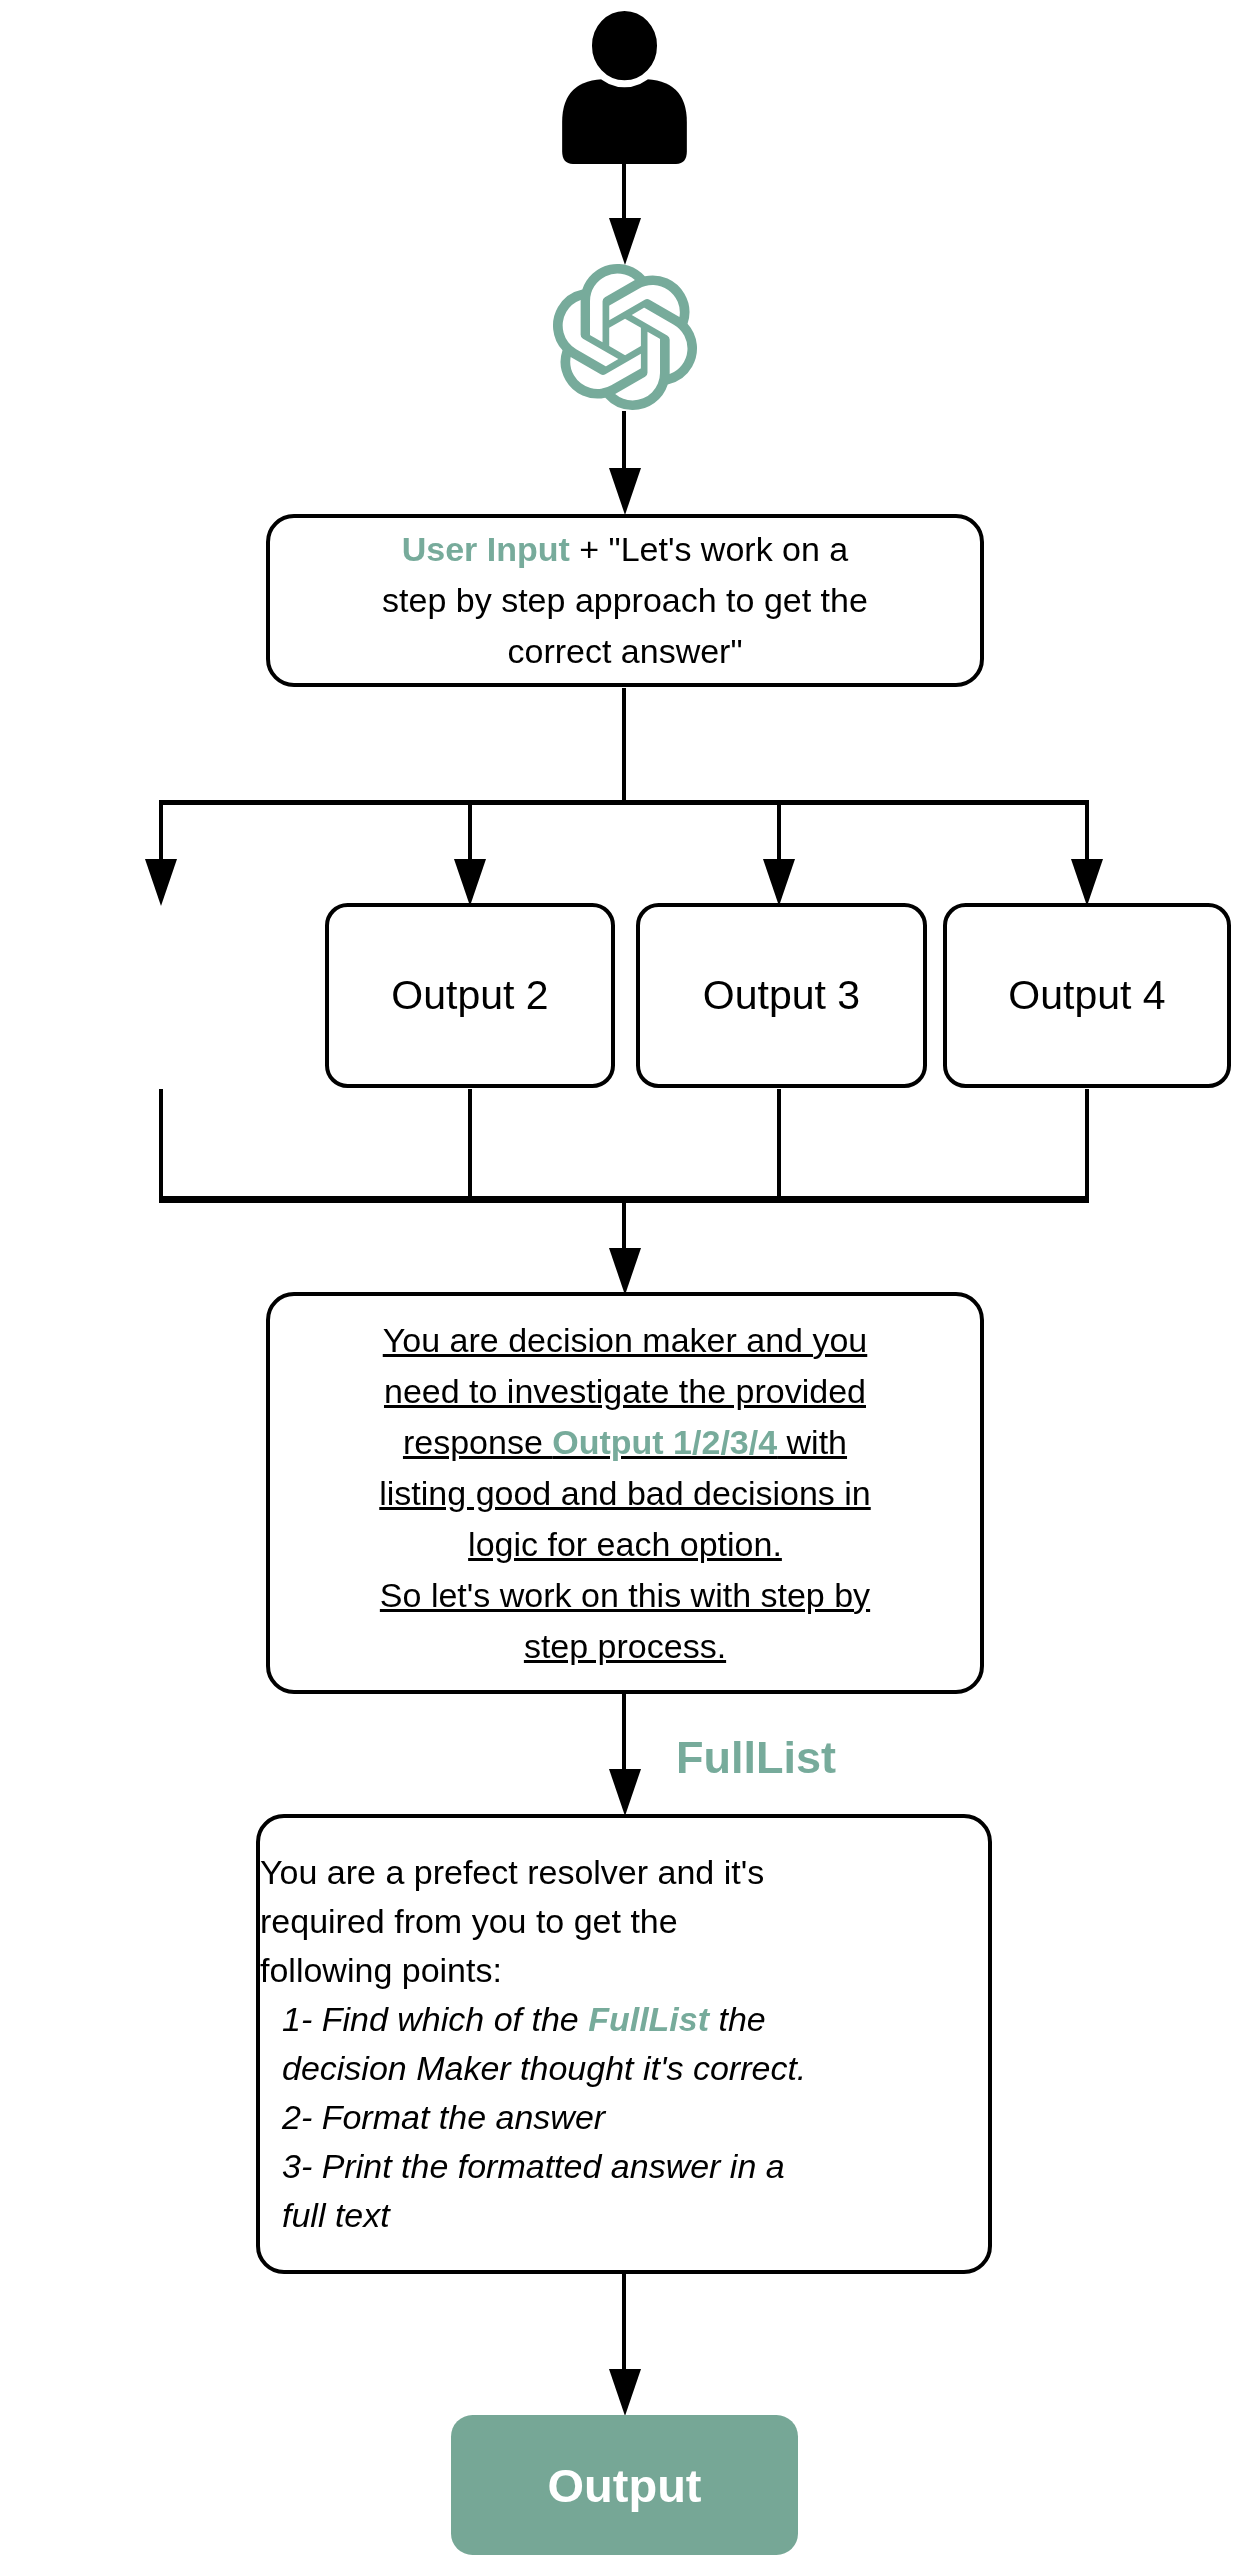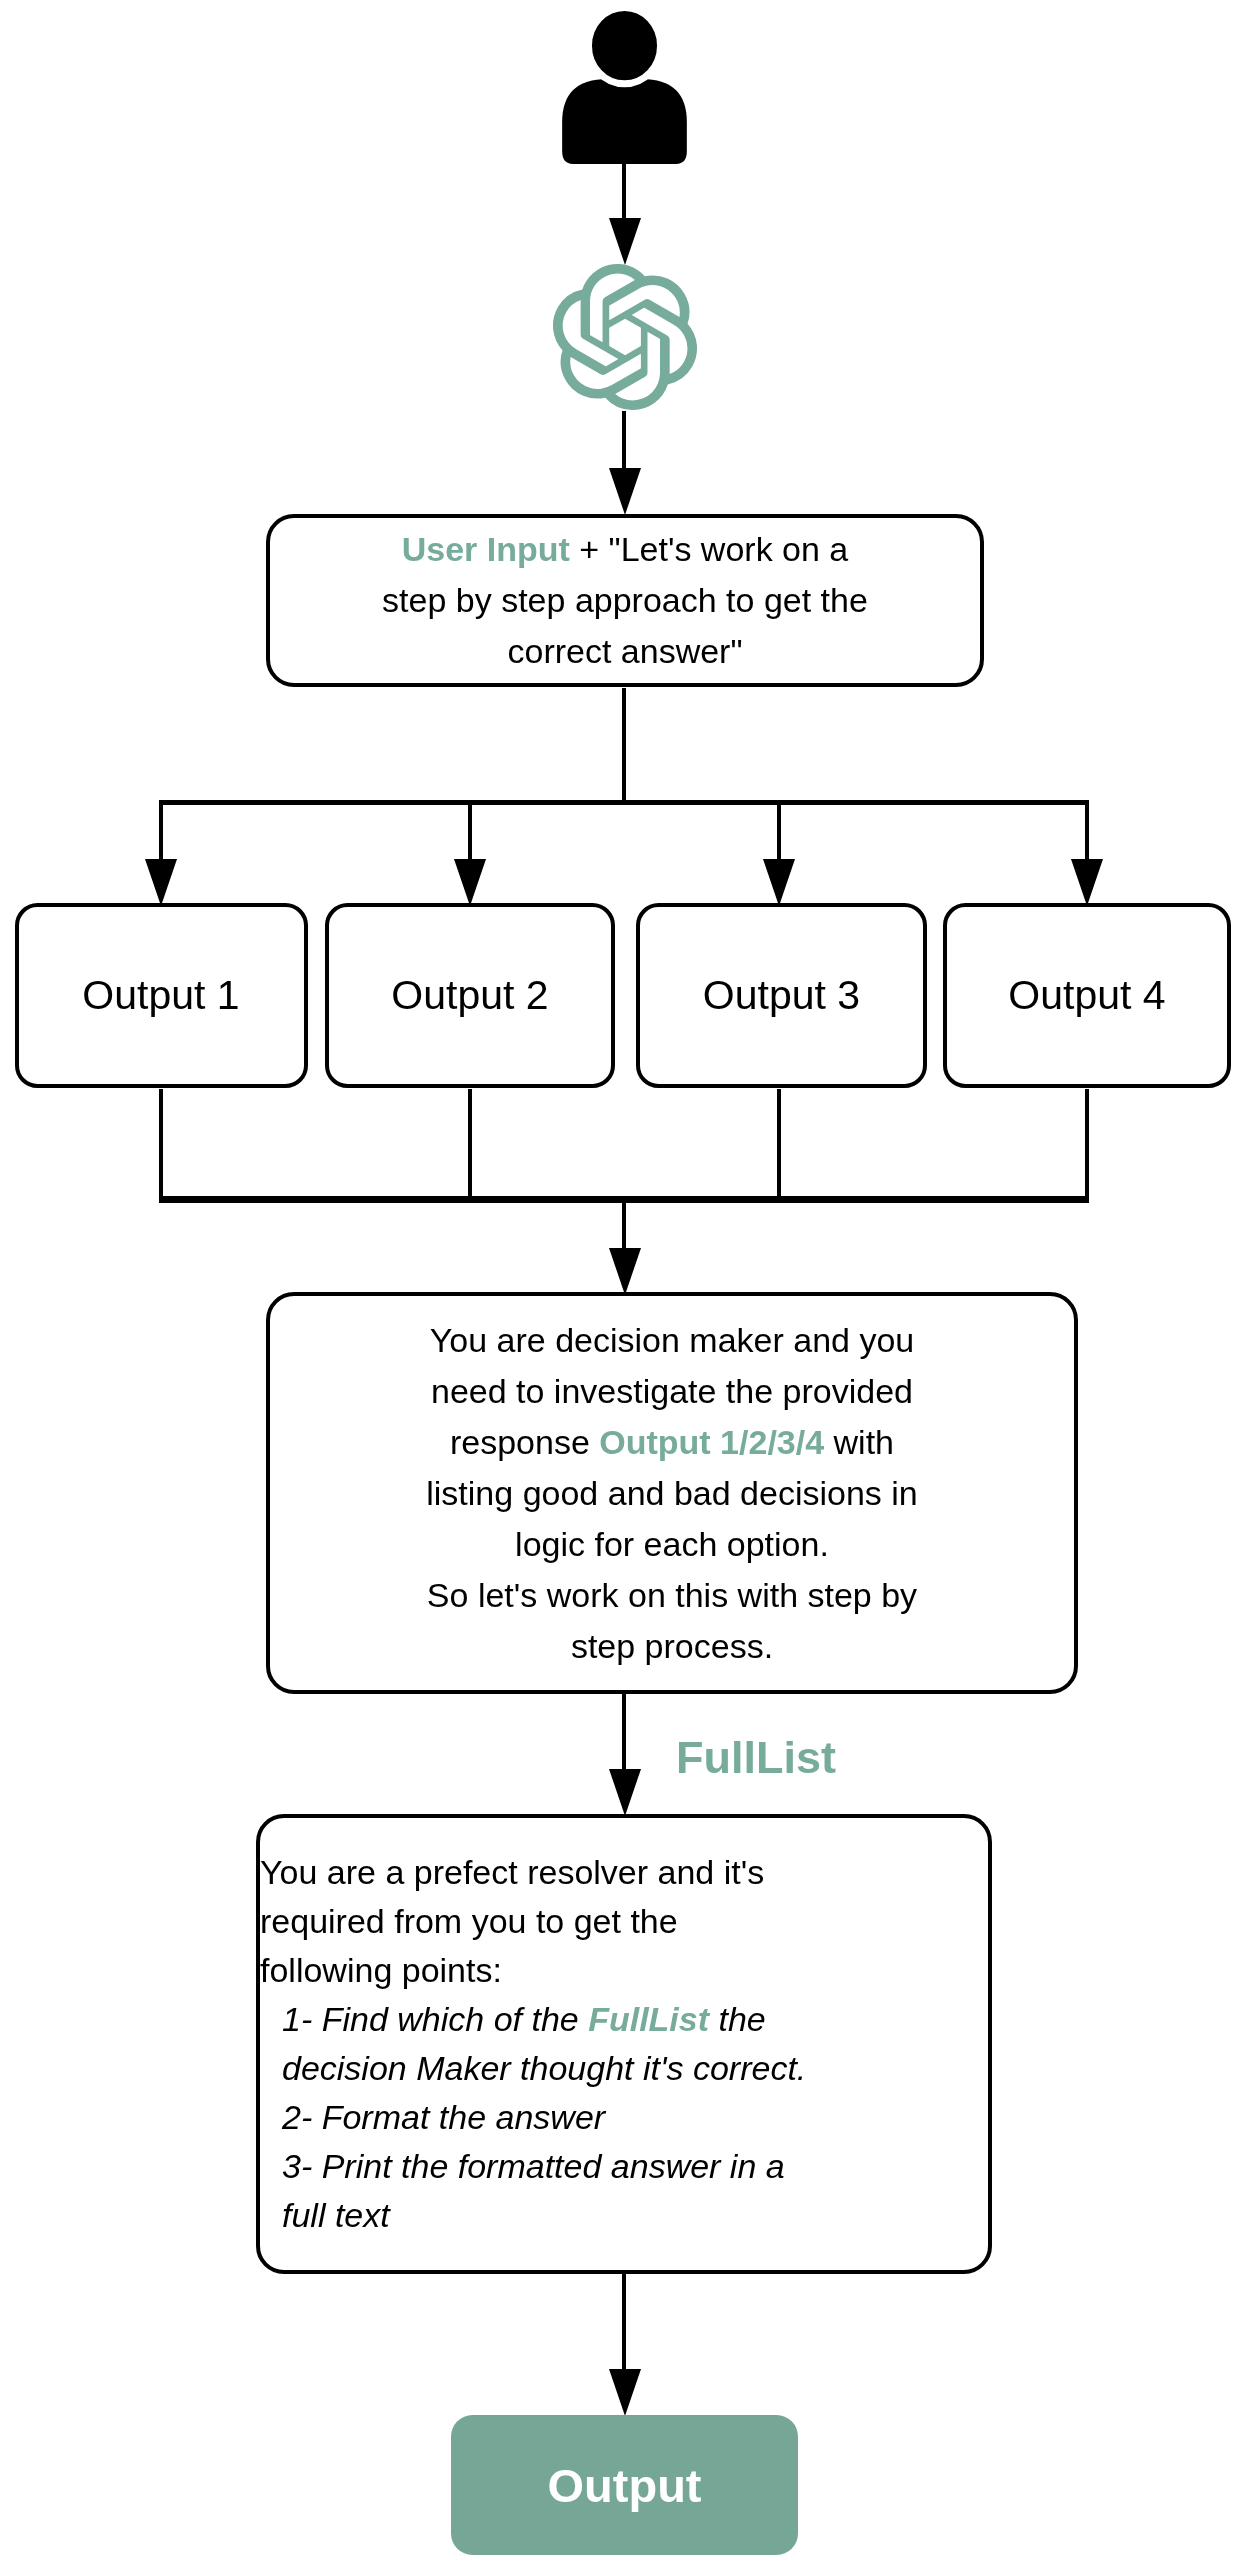--- a/index.html
+++ b/index.html
@@ -93,42 +93,39 @@
 
   <div class="vline" style="left:159px;top:803px;height:58px;"></div>
   <div class="arrowhead" style="left:145px;top:859px;"></div>
   <div class="vline" style="left:468px;top:803px;height:58px;"></div>
   <div class="arrowhead" style="left:454px;top:859px;"></div>
   <div class="vline" style="left:777px;top:803px;height:58px;"></div>
   <div class="arrowhead" style="left:763px;top:859px;"></div>
   <div class="vline" style="left:1085px;top:803px;height:58px;"></div>
   <div class="arrowhead" style="left:1071px;top:859px;"></div>
 
-  <div class="node small" style="left:14.5px;top:903px;width:293px;height:185px;">
-    <span>Output 1</span>
-  </div>
   <div class="node small" style="left:325px;top:903px;width:290px;height:185px;justify-content:center;">
     <span>Output 2</span>
   </div>
   <div class="node small" style="left:636px;top:903px;width:291px;height:185px;">
     <span>Output 3</span>
   </div>
   <div class="node small" style="left:943px;top:903px;width:288px;height:185px;">
     <span>Output 4</span>
   </div>
 
   <div class="vline" style="left:159px;top:1089px;height:110px;"></div>
   <div class="vline" style="left:468px;top:1089px;height:110px;"></div>
   <div class="vline" style="left:777px;top:1089px;height:110px;"></div>
   <div class="vline" style="left:1085px;top:1089px;height:110px;"></div>
   <div class="hline thick" style="left:159px;top:1196px;width:930px;"></div>
   <div class="vline" style="left:622px;top:1202px;height:48px;"></div>
   <div class="arrowhead" style="left:609px;top:1248px;"></div>
 
-  <div class="node big" style="left:266px;top:1292px;width:812px;height:402px;">
+  <div class="node big" style="left:266px;top:1292px;width:718px;height:402px;text-decoration:underline;">
     <div class="txt">
         <div class="tline"><span>You are decision maker and you</span></div>
         <div class="tline"><span>need to investigate the provided</span></div>
         <div class="tline"><span>response </span><span class="accent-text">Output 1/2/3/4</span><span> with</span></div>
         <div class="tline"><span>listing good and bad decisions in</span></div>
         <div class="tline"><span>logic for each option.</span></div>
         <div class="tline"><span>So let's work on this with step by</span></div>
         <div class="tline"><span>step process.</span></div>
       </div>
   </div>

